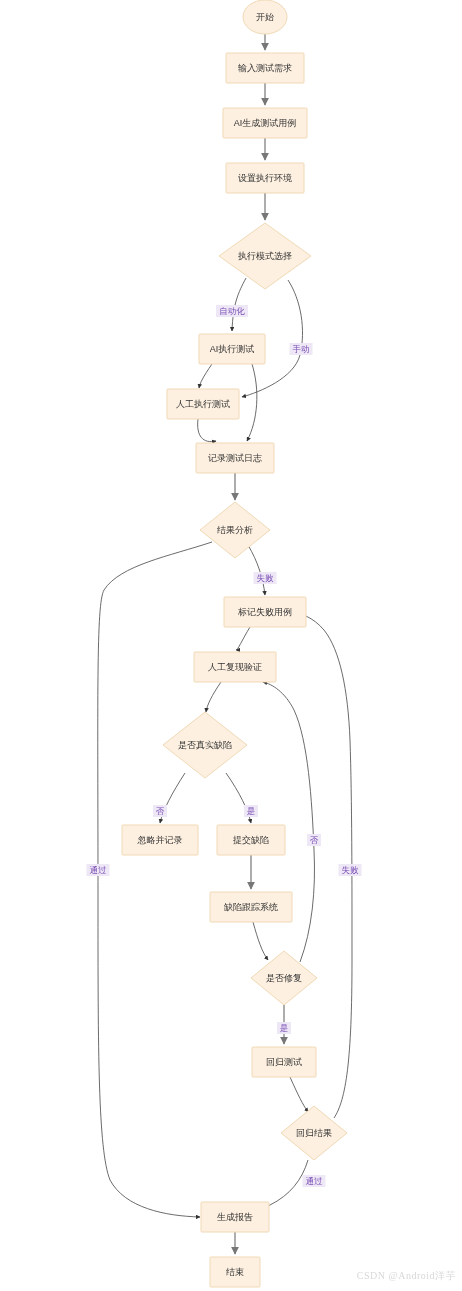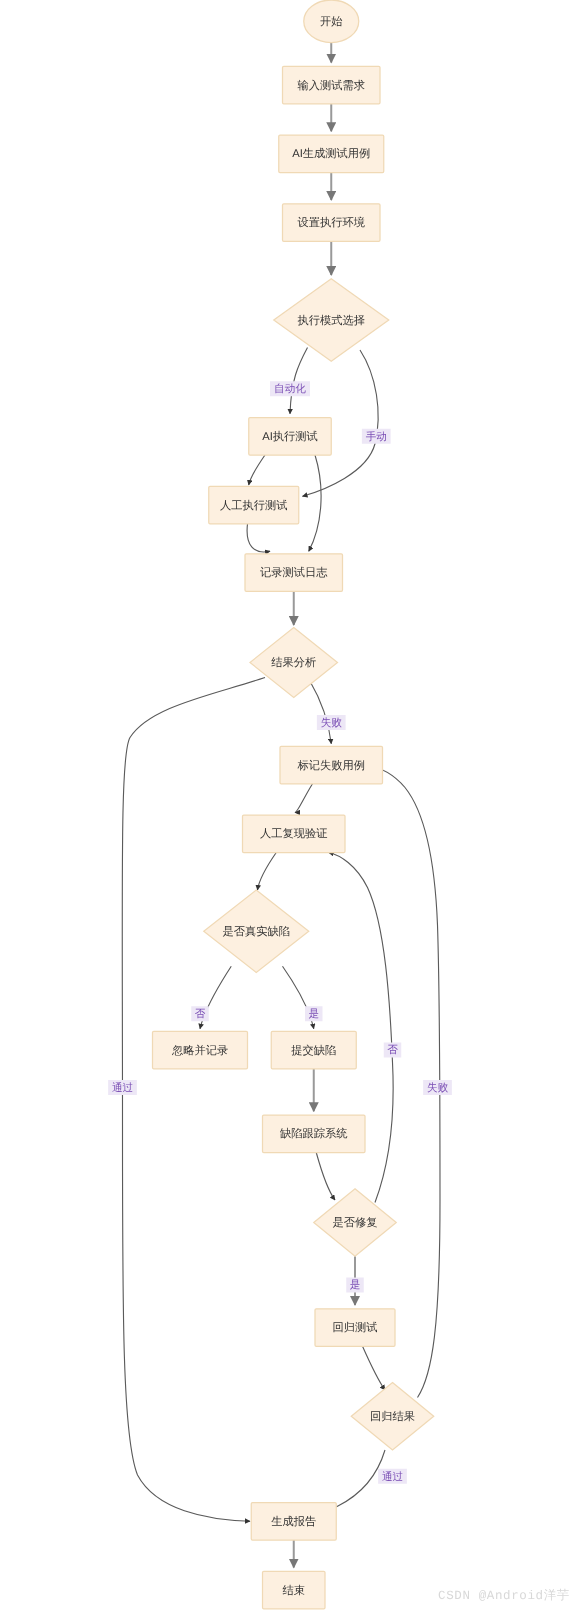--- a/index.html
+++ b/index.html
@@ -53,21 +53,21 @@
     font-family: "Liberation Sans", "DejaVu Sans", sans-serif;
     font-size: 8.5px;
     fill: #7b4fb5;
     text-anchor: middle;
     dominant-baseline: middle;
   }
   .watermark {
     position: absolute;
     right: 6px;
     bottom: 8px;
-    font-family: Liberation Mono, monospace;
+    font-family: Liberation Serif, serif;
     font-size: 10px;
     color: #d8d8d8;
     letter-spacing: 0.5px;
     user-select: none;
     white-space: nowrap;
   }
 </style>
 </head>
 <body>
 

